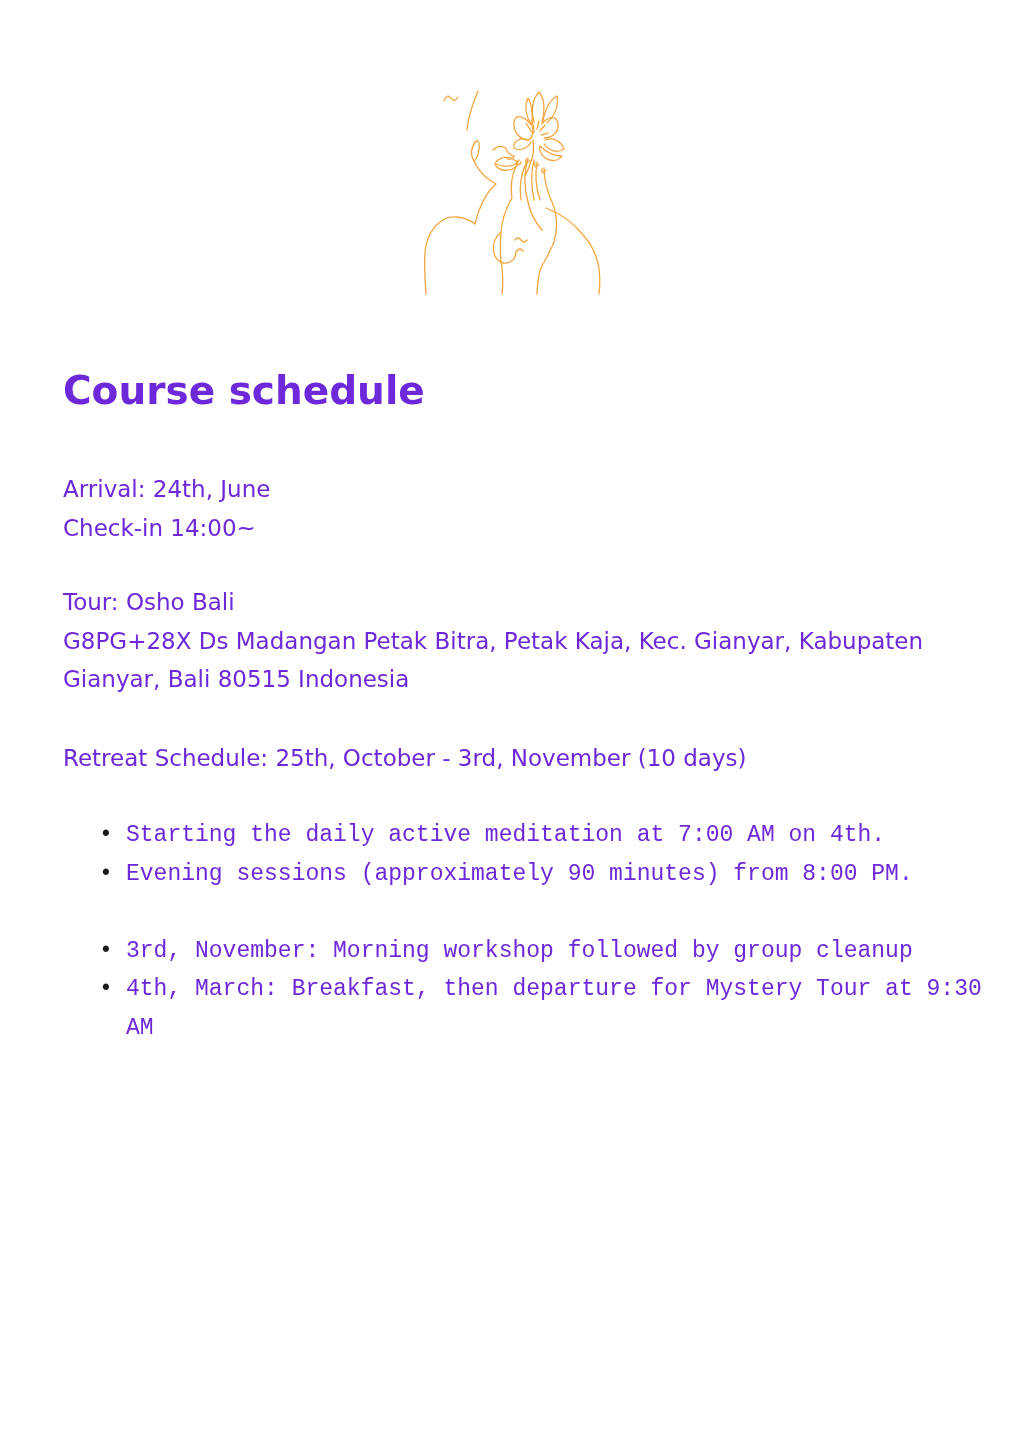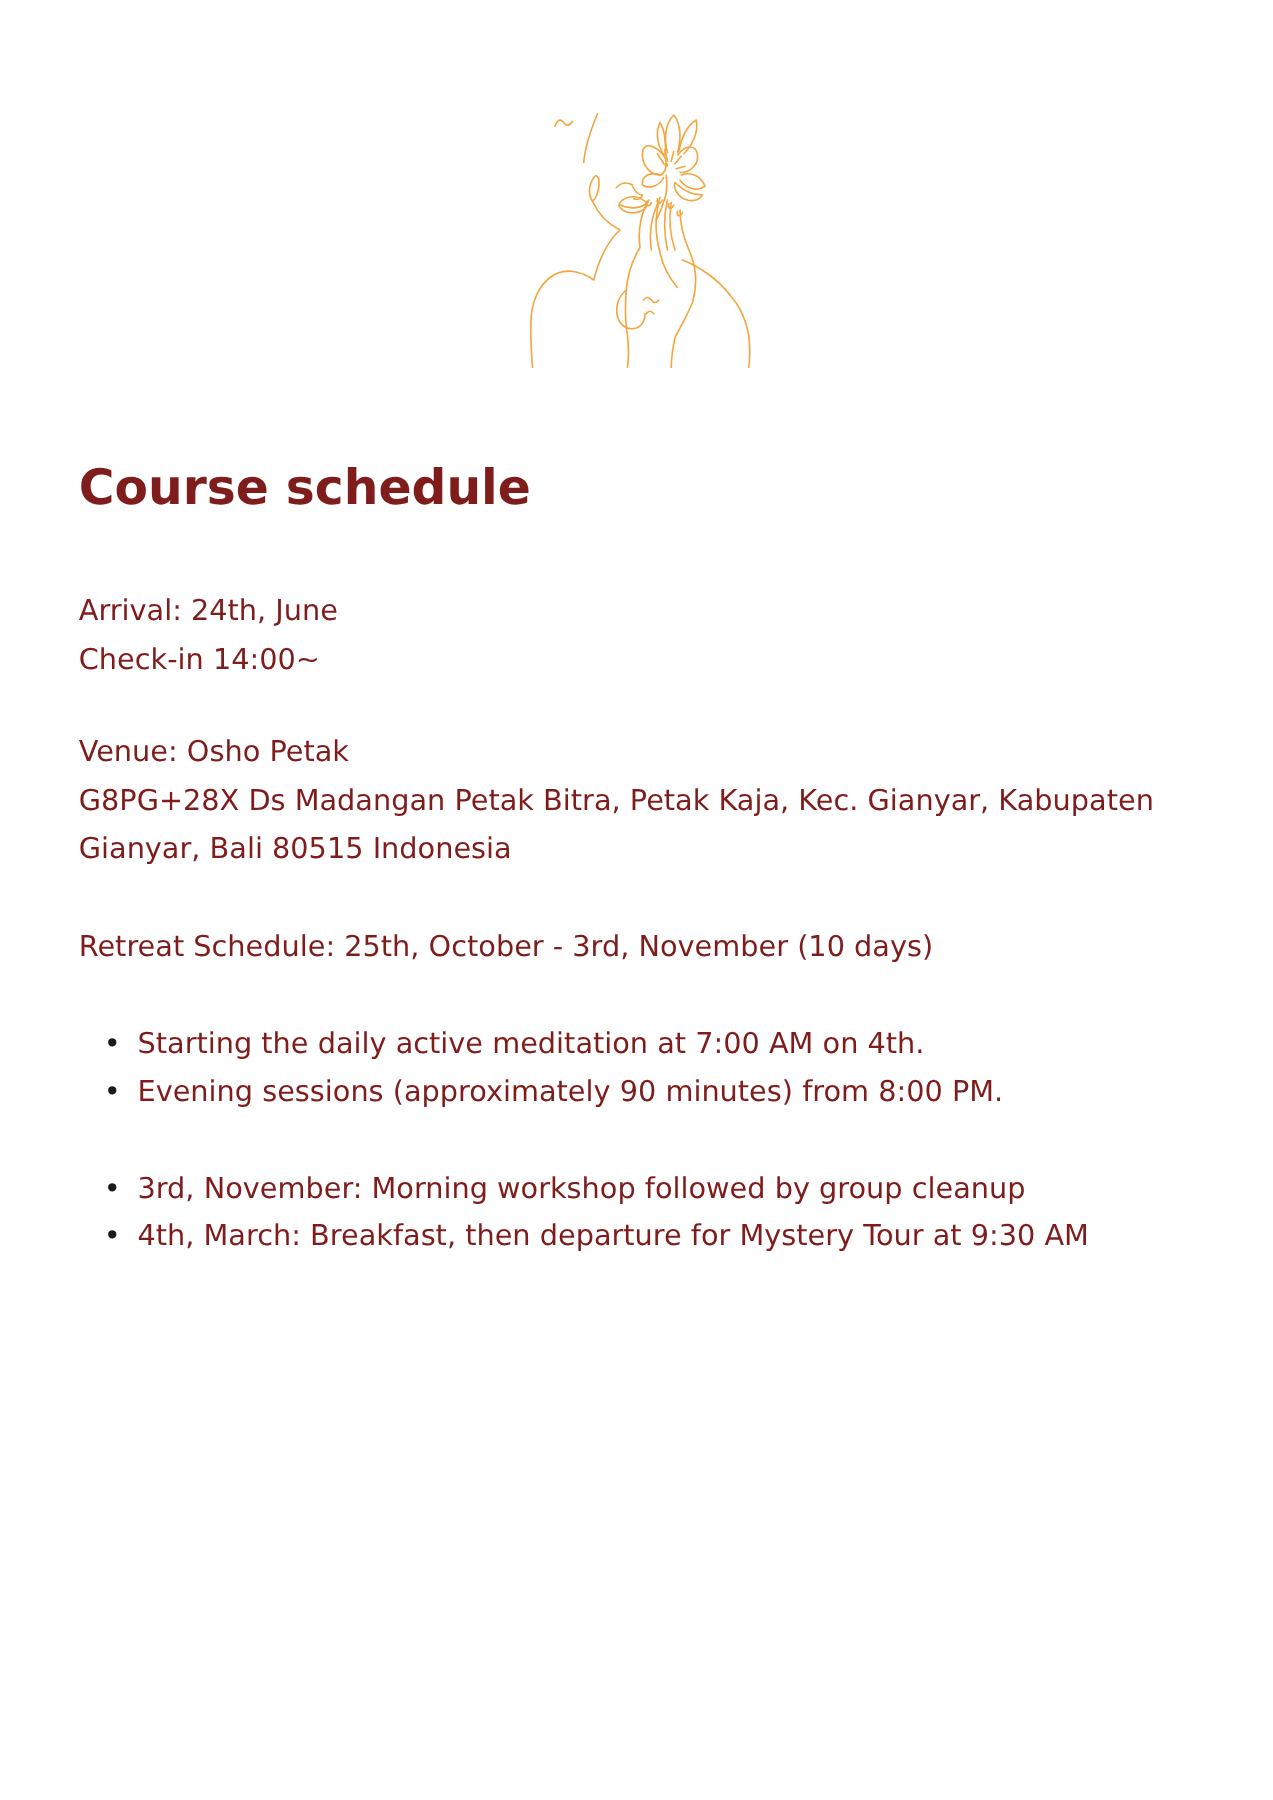--- a/index.html
+++ b/index.html
@@ -4,21 +4,21 @@
 <style>
   * { margin: 0; padding: 0; box-sizing: border-box; }
   html, body { background: #ffffff; }
   .page {
     position: relative;
     width: 1018px;
     height: 1384px;
     background: #ffffff;
     overflow: hidden;
     font-family: "DejaVu Sans", "Liberation Sans", sans-serif;
-    color: #7f1d1d;
+    color: #6d28d9;
   }
   .figure {
     display: block;
     width: 200px;
     height: 205px;
     margin: 90px 0 0 416px;
   }
   .content {
     padding: 0 20px 0 63px;
   }
@@ -34,21 +34,22 @@
     line-height: 38.6px;
     font-weight: 400;
   }
   h2 { font-weight: 700; }
   .sec-arrival h2 { margin-top: 56px; }
   .sec-venue h2 { margin-top: 36px; }
   .sec-retreat h2 { margin-top: 40px; }
   .address { max-width: 915px; }
   ul.bullets {
     list-style: none;
-    margin: 0;
+    margin: 16px;
+    font-family: Liberation Mono, monospace;
   }
   ul.bullets.group-1 { margin-top: 38.4px; }
   ul.bullets.group-2 { margin-top: 38.6px; }
   ul.bullets li {
     position: relative;
     padding-left: 47px;
     max-width: 915px;
   }
   ul.bullets li::before {
     content: "\2022";
@@ -128,21 +129,21 @@
   <div class="content">
 
     <h1 class="title">Course schedule</h1>
 
     <section class="sec-arrival">
       <h2>Arrival: 24th, June</h2>
       <p>Check-in 14:00~</p>
     </section>
 
     <section class="sec-venue">
-      <h2>Venue: Osho Petak</h2>
+      <h2>Tour: Osho Bali</h2>
       <p class="address">G8PG+28X Ds Madangan Petak Bitra, Petak Kaja, Kec. Gianyar, Kabupaten Gianyar, Bali 80515 Indonesia</p>
     </section>
 
     <section class="sec-retreat">
       <h2>Retreat Schedule: 25th, October - 3rd, November (10 days)</h2>
     </section>
 
     <ul class="bullets group-1">
       <li>Starting the daily active meditation at 7:00 AM on 4th.</li>
       <li>Evening sessions (approximately 90 minutes) from 8:00 PM.</li>

